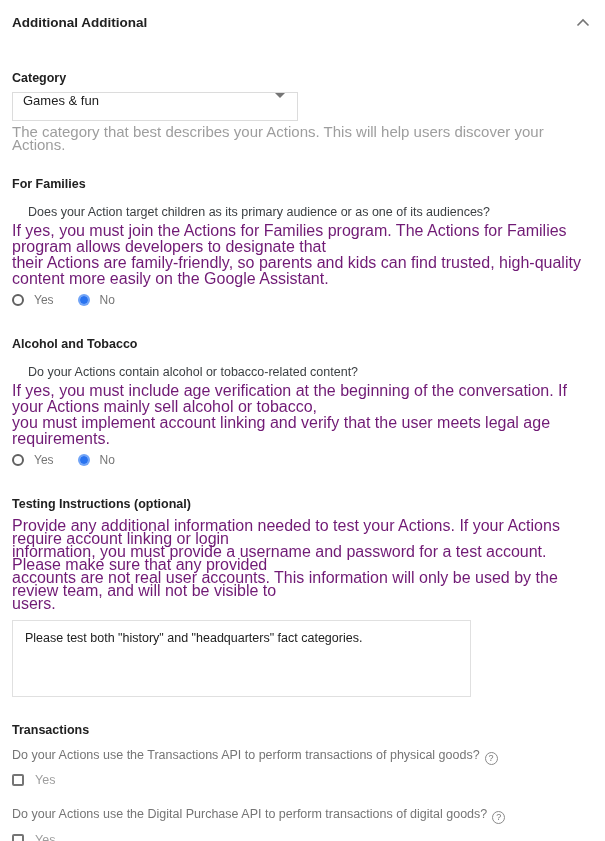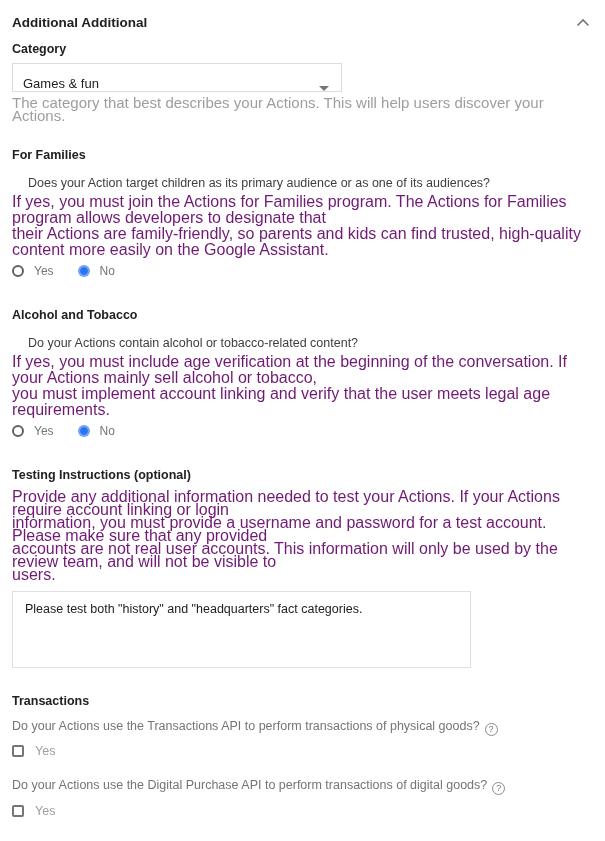--- a/index.html
+++ b/index.html
@@ -23,23 +23,23 @@
   .section-heading { font-size: 12.5px; font-weight: bold; color: #212121; line-height: 14px; }
   .question-dark { font-size: 12.5px; color: #3c4043; line-height: 15px; margin-left: 16px; }
   .question-grey { font-size: 12.5px; color: #757575; line-height: 15px; }
   .desc { font-size: 16px; color: #701a75; line-height: 16px; white-space: pre-line; }
   .desc-wide { line-height: 13px; }
   .helper { font-size: 15px; color: #9e9e9e; line-height: 13px; }
 
   
   .select-box {
     margin-top: 7px;
-    width: 330px; height: 29px;
+    width: 286px; height: 29px;
     border: 1px solid #dcdcdc;
-    display: flex; align-items: flex-end; justify-content: space-between;
+    display: flex; align-items: flex-start; justify-content: space-between;
     padding: 0 12px 0 10px;
     cursor: pointer;
     background: #fff;
   }
   .select-value { font-size: 13px; color: #212121; }
   .dropdown-arrow {
     width: 0; height: 0;
     border-left: 5px solid transparent;
     border-right: 5px solid transparent;
     border-top: 5px solid #757575;
@@ -82,21 +82,21 @@
     margin-top: 10px;
     width: 459px; height: 77px;
     border: 1px solid #e0e0e0;
     padding: 9px 12px;
     font-family: "Liberation Sans", "DejaVu Sans", sans-serif;
     font-size: 12.5px; line-height: 16px; color: #212121;
     resize: none; outline: none; display: block; background: #fff;
   }
 
   
-  .mt-cat-label { margin-top: 11px; }
+  .mt-cat-label { margin-top: 40px; }
   .mt-helper { margin-top: 4px; }
   .mt-sec { margin-top: 26px; }
   .mt-sec-lg { margin-top: 29px; }
   .mt-question { margin-top: 14px; }
   .mt-desc { margin-top: 3px; }
   .mt-radios { margin-top: 4px; }
   .mt-ti-desc { margin-top: 8px; }
   .mt-tr-q1 { margin-top: 11px; }
   .mt-tr-cb { margin-top: 6px; }
   .mt-tr-q2 { margin-top: 18px; }

